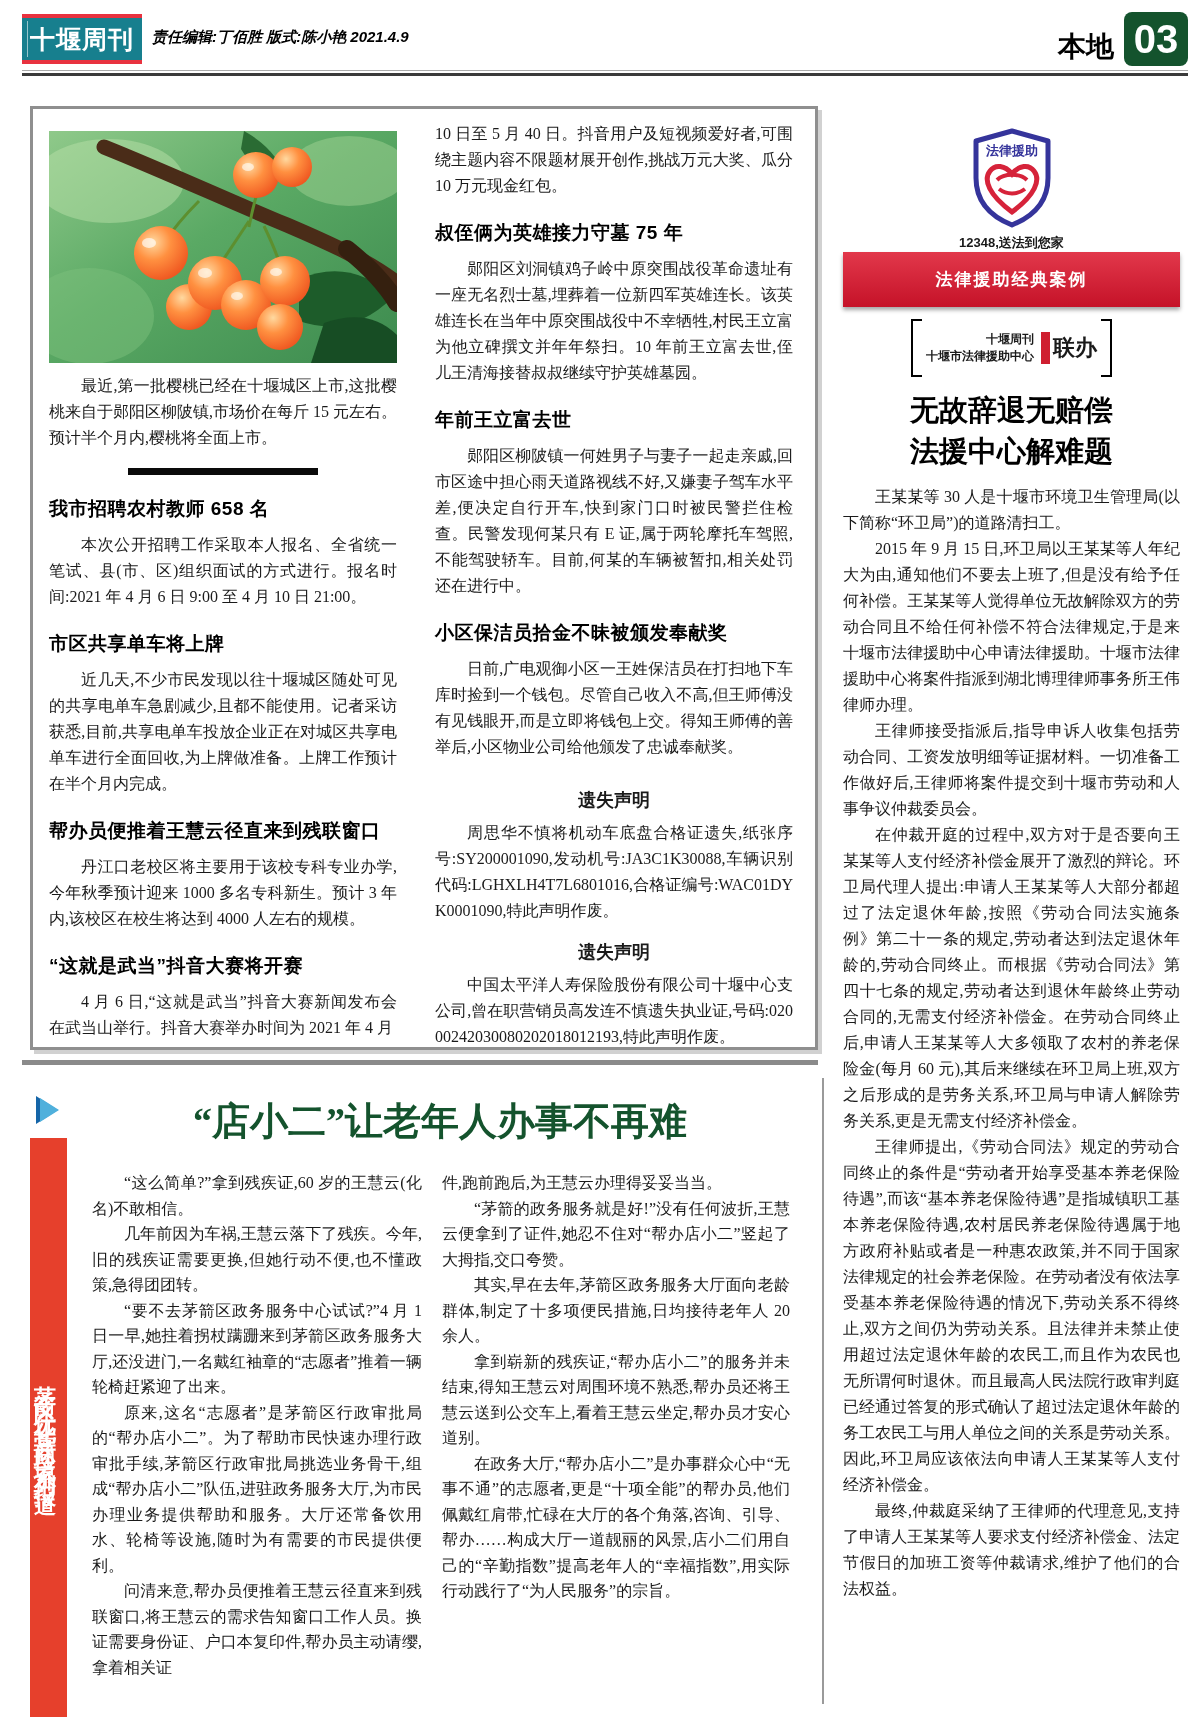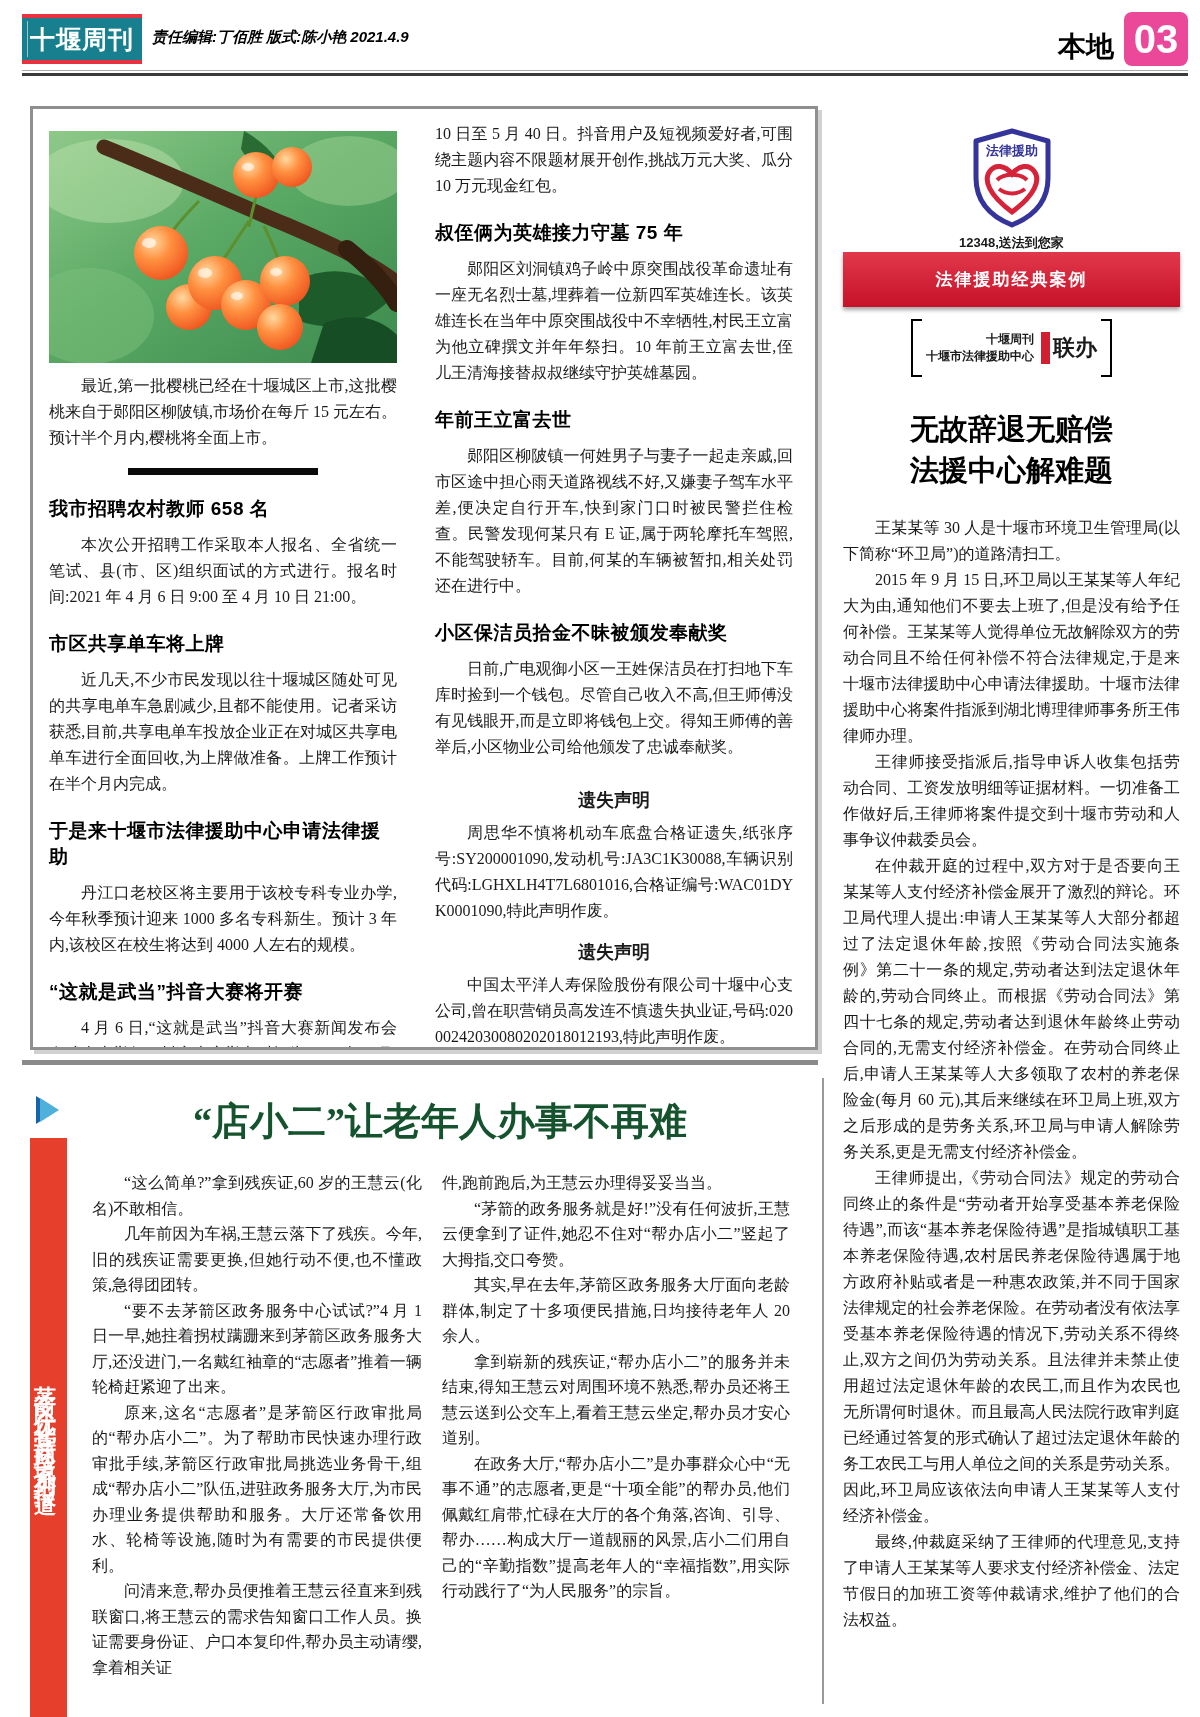--- a/index.html
+++ b/index.html
@@ -13,21 +13,21 @@
   
   .masthead{position:absolute;left:22px;top:14px;width:120px;height:50px;
     background:#177f8e;border-top:4px solid #e8323f;border-bottom:4px solid #e8323f;
     color:#fff;font-family:var(--sans);font-weight:bold;font-size:25px;letter-spacing:1px;
     display:flex;align-items:center;justify-content:center;}
   .masthead::before{content:"";position:absolute;left:5px;top:3px;bottom:3px;width:1px;background:rgba(255,255,255,.55);}
   .editor-line{position:absolute;left:152px;top:28px;font-family:var(--sans);
     font-style:italic;font-weight:bold;font-size:15px;color:#000;}
   .section-label{position:absolute;left:1058px;top:28px;font-family:var(--sans);
     font-weight:bold;font-size:28px;color:#000;}
-  .page-num{position:absolute;left:1124px;top:12px;width:64px;height:54px;background:#ec4899;
+  .page-num{position:absolute;left:1124px;top:12px;width:64px;height:54px;background:#14532d;
     border-radius:8px;color:#fff;font-family:var(--sans);font-weight:bold;font-size:40px;
     display:flex;align-items:center;justify-content:center;}
   .header-rule-thin{position:absolute;left:22px;width:1166px;top:70px;height:1px;background:#aaa;}
   .header-rule{position:absolute;left:22px;width:1166px;top:73px;height:3px;background:#3a3a3a;}
 
   
   .main-box{position:absolute;left:30px;top:106px;width:788px;height:944px;
     border:3px solid #8f8f8f;background:#fff;box-shadow:4px 4px 0 rgba(0,0,0,.18);overflow:hidden;}
   .col-left{position:absolute;left:16px;top:22px;width:348px;}
   .col-mid{position:absolute;left:402px;top:12px;width:358px;}
@@ -53,23 +53,23 @@
     font-family:var(--sans);font-weight:bold;font-size:17px;letter-spacing:2px;
     padding:16px 0;box-shadow:0 3px 4px rgba(0,0,0,.35);}
   .partner{margin-top:12px;display:flex;align-items:center;justify-content:center;}
   .bracket{width:11px;height:58px;}
   .bracket.l{border-left:2px solid #000;border-top:2px solid #000;border-bottom:2px solid #000;}
   .bracket.r{border-right:2px solid #000;border-top:2px solid #000;border-bottom:2px solid #000;}
   .partner-names{display:flex;flex-direction:column;align-items:flex-end;justify-content:center;
     font-family:var(--sans);font-weight:bold;font-size:12px;line-height:17px;margin:0 0 0 4px;}
   .partner-bar{width:9px;height:32px;background:#cf1f30;margin:0 3px 0 7px;}
   .partner-label{font-family:var(--sans);font-weight:bold;font-size:22px;margin-right:4px;}
-  .legal-headline{margin-top:32px;text-align:center;font-weight:bold;font-size:29px;line-height:41px;
+  .legal-headline{margin-top:13px;text-align:center;font-weight:bold;font-size:29px;line-height:41px;
     font-family:var(--serif);color:#000;}
-  .legal-body{margin-top:24px;}
+  .legal-body{margin-top:12px;}
   .legal-body p{font-size:16px;line-height:26px;text-align:justify;text-indent:2em;}
 
   
   .bottom-rule{position:absolute;left:22px;top:1060px;width:796px;height:5px;background:#8a8a8a;}
   .col-divider{position:absolute;left:822px;top:1078px;width:2px;height:626px;background:#9a9a9a;}
 
   .series-bar{position:absolute;left:30px;top:1082px;width:37px;height:635px;background:#e6402c;}
   .series-top{width:37px;height:56px;background:#fff;display:flex;align-items:center;justify-content:center;position:relative;}
   .tri-back{position:absolute;left:6px;top:14px;width:0;height:0;
     border-top:14px solid transparent;border-bottom:14px solid transparent;border-left:22px solid #1565a8;}
@@ -145,21 +145,21 @@
         <ellipse cx="227" cy="141" rx="6" ry="4" fill="#fff" opacity="0.6"></ellipse>
         <ellipse cx="199" cy="36" rx="6" ry="4" fill="#fff" opacity="0.6"></ellipse>
       </svg>
       <p class="caption">最近,第一批樱桃已经在十堰城区上市,这批樱桃来自于郧阳区柳陂镇,市场价在每斤 15 元左右。预计半个月内,樱桃将全面上市。</p>
       <div class="divider-bar"></div>
       <div id="left-articles">
           <h3 class="article-title">我市招聘农村教师 658 名</h3>
           <p class="article-para">本次公开招聘工作采取本人报名、全省统一笔试、县(市、区)组织面试的方式进行。报名时间:2021 年 4 月 6 日 9:00 至 4 月 10 日 21:00。</p>
           <h3 class="article-title">市区共享单车将上牌</h3>
           <p class="article-para">近几天,不少市民发现以往十堰城区随处可见的共享电单车急剧减少,且都不能使用。记者采访获悉,目前,共享电单车投放企业正在对城区共享电单车进行全面回收,为上牌做准备。上牌工作预计在半个月内完成。</p>
-          <h3 class="article-title">于是来十堰市法律援助中心申请法律援助</h3>
+          <h3 class="article-title">帮办员便推着王慧云径直来到残联窗口</h3>
           <p class="article-para">丹江口老校区将主要用于该校专科专业办学,今年秋季预计迎来 1000 多名专科新生。预计 3 年内,该校区在校生将达到 4000 人左右的规模。</p>
           <h3 class="article-title">“这就是武当”抖音大赛将开赛</h3>
           <p class="article-para">4 月 6 日,“这就是武当”抖音大赛新闻发布会在武当山举行。抖音大赛举办时间为 2021 年 4 月</p>
         </div>
     </div>
 
     <div class="col-mid">
       <div id="middle-articles">
           <p class="article-para no-indent">10 日至 5 月 40 日。抖音用户及短视频爱好者,可围绕主题内容不限题材展开创作,挑战万元大奖、瓜分 10 万元现金红包。</p>
           <h3 class="article-title">叔侄俩为英雄接力守墓 75 年</h3>

